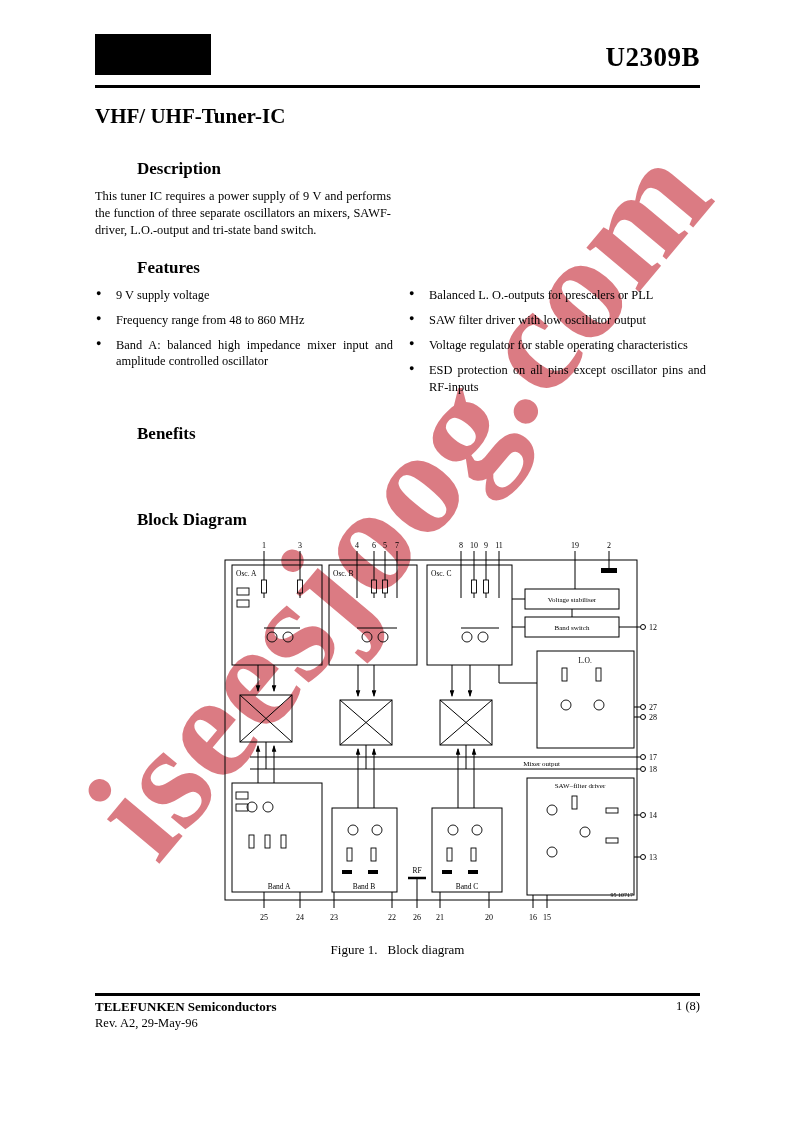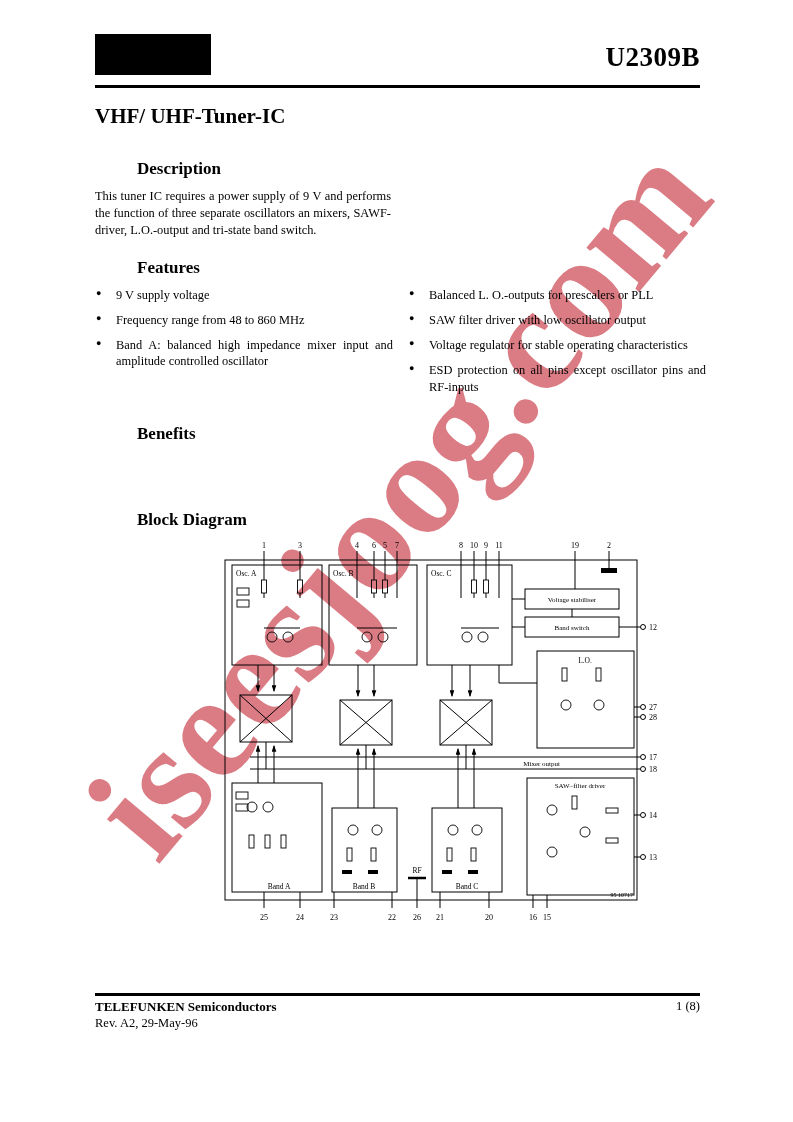--- a/index.html
+++ b/index.html
@@ -252,20 +252,23 @@
         <text class="pin" x="218" y="380" text-anchor="middle">21</text>
         <text class="pin" x="267" y="380" text-anchor="middle">20</text>
         <text class="pin" x="311" y="380" text-anchor="middle">16</text>
         <text class="pin" x="325" y="380" text-anchor="middle">15</text>
       </g>
 
       <text class="tiny" x="411" y="357" text-anchor="end">95 10717</text>
     </svg>
   </div>
 
+  <div class="caption">
+    <span>Figure 1.</span><span class="cap2">Block diagram</span>
+  </div>
 
   <div class="footer-rule"></div>
   <div class="footer-company">TELEFUNKEN Semiconductors</div>
   <div class="footer-rev">Rev. A2, 29-May-96</div>
   <div class="footer-page">1 (8)</div>
 
   <div class="watermark">iseesjoog.com</div>
 
 </div>
 

